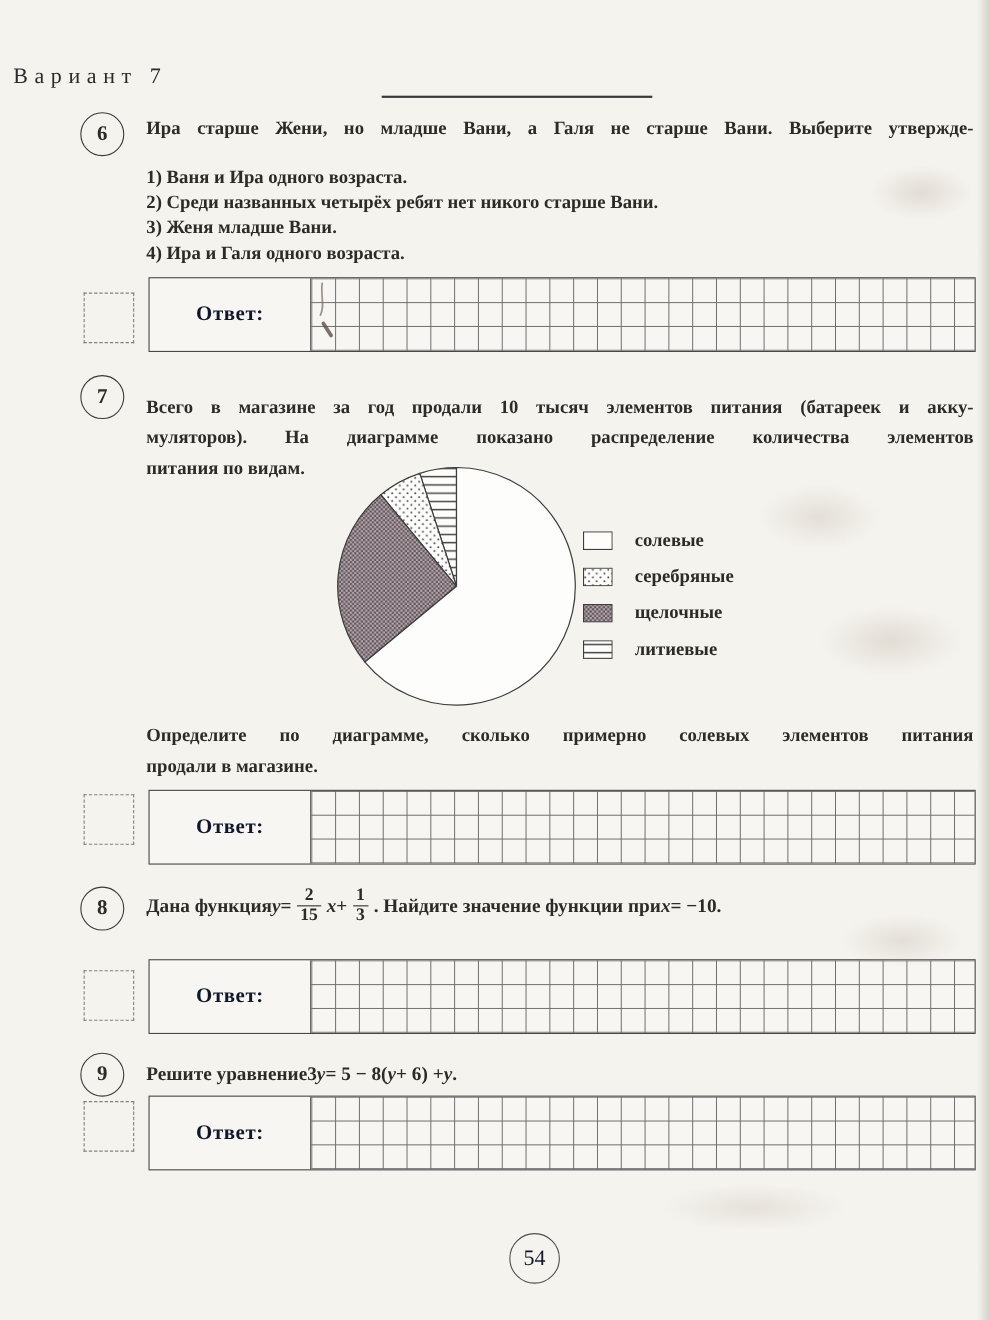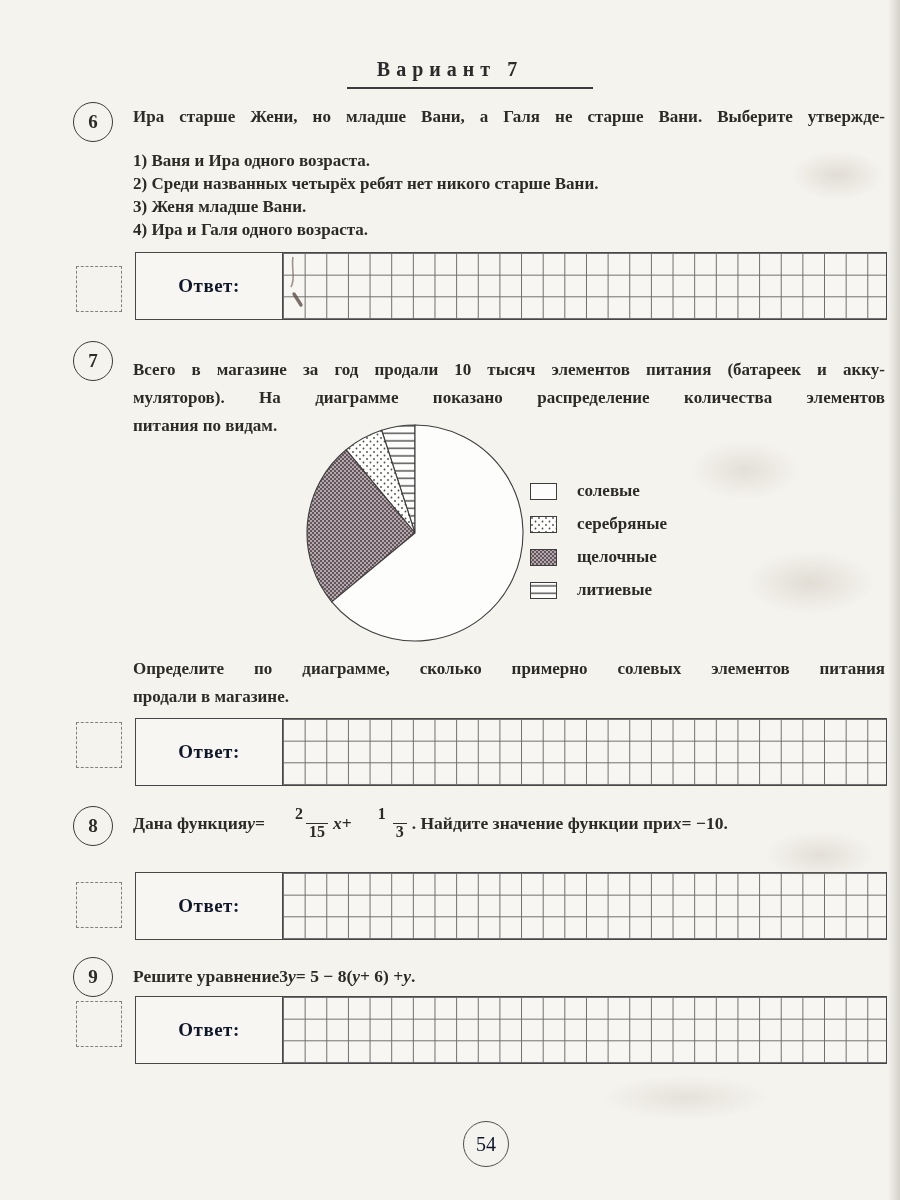--- a/index.html
+++ b/index.html
@@ -4,21 +4,21 @@
 <style>
   html,body{margin:0;padding:0;}
   body{
     width:900px;height:1200px;position:relative;overflow:hidden;
     background:#f5f3ee;
     font-family:"Liberation Serif","DejaVu Serif",serif;
     color:#2d2b28;
   }
   .abs{position:absolute;}
   
-  .header{left:0;right:0;top:58px;text-align:center;font-size:20px;font-weight:bold;letter-spacing:6px;color:#2b2b2b;}
+  .header{left:12px;right:0;top:58px;text-align:left;font-size:20px;font-weight:normal;letter-spacing:6px;color:#2b2b2b;}
   .header-rule{left:347px;top:87px;width:246px;height:2px;background:#3a3a3a;}
   
   .qnum{width:38px;height:38px;border:1.7px solid #3b3b3b;border-radius:50%;
         display:flex;align-items:center;justify-content:center;
         font-size:19px;font-weight:bold;background:transparent;}
   
   .tblock{left:133px;width:752px;font-size:17px;font-weight:600;line-height:28px;}
   .jline{text-align:justify;text-align-last:justify;}
   .lline{text-align:right;text-align-last:left;}
   .opts{margin-top:18px;line-height:23px;}
@@ -28,21 +28,21 @@
              font-size:19px;font-weight:600;letter-spacing:.5px;color:#0f172a;}
   .grid{flex:1;
     background-image:
       linear-gradient(to right,#6e6e6e 1px,transparent 1px),
       linear-gradient(to bottom,#6e6e6e 1px,transparent 1px);
     background-size:21.65px 21.67px;}
   .dashsq{width:46px;height:46px;border:1.5px dashed #85807a;left:76px;box-sizing:border-box;}
   
   .mathline{display:flex;align-items:center;font-size:17.5px;font-weight:600;}
   .frac{display:inline-flex;flex-direction:column;align-items:center;line-height:1.05;font-size:16px;margin:0 5px;}
-  .frac .den{border-top:1.5px solid #2f2f2f;margin-left:36px;}
+  .frac .den{border-top:1.5px solid #2f2f2f;}
   .frac .num,.frac .den{padding:0 3px;}
   .it{font-style:italic;}
   
   .legend{left:530px;top:481px;display:flex;flex-direction:column;gap:13px;}
   .legend-row{display:flex;align-items:center;gap:20px;font-size:17px;font-weight:600;text-align:right;}
   
   .pagenum{left:463px;top:1121px;width:44px;height:44px;border:1.6px solid #4f4f4f;border-radius:50%;
            display:flex;align-items:center;justify-content:center;font-size:20px;color:#0f172a;background:transparent;}
   
   .blotch{border-radius:50%;pointer-events:none;}

